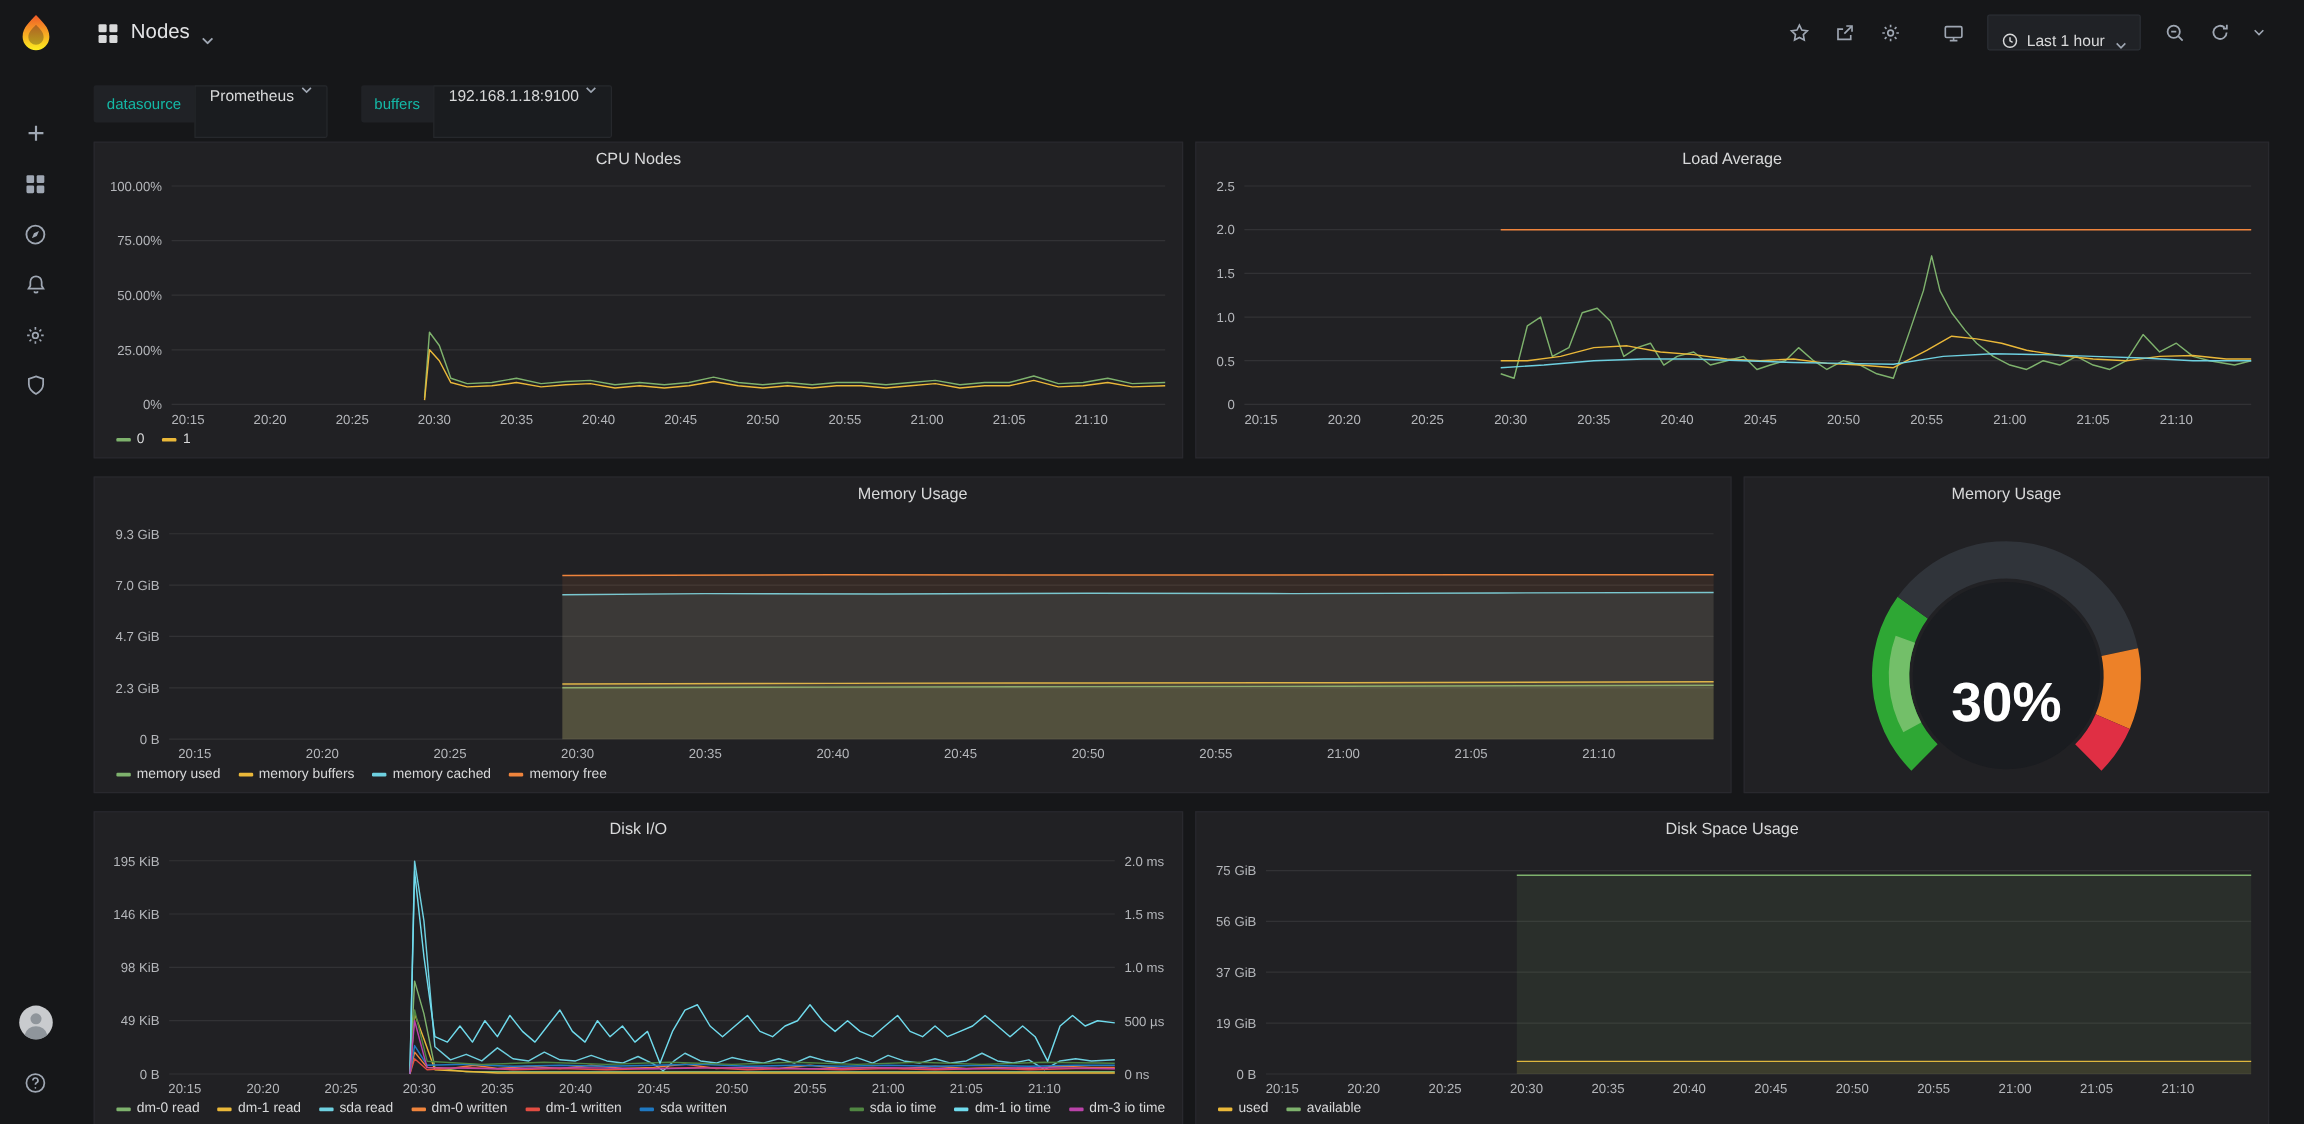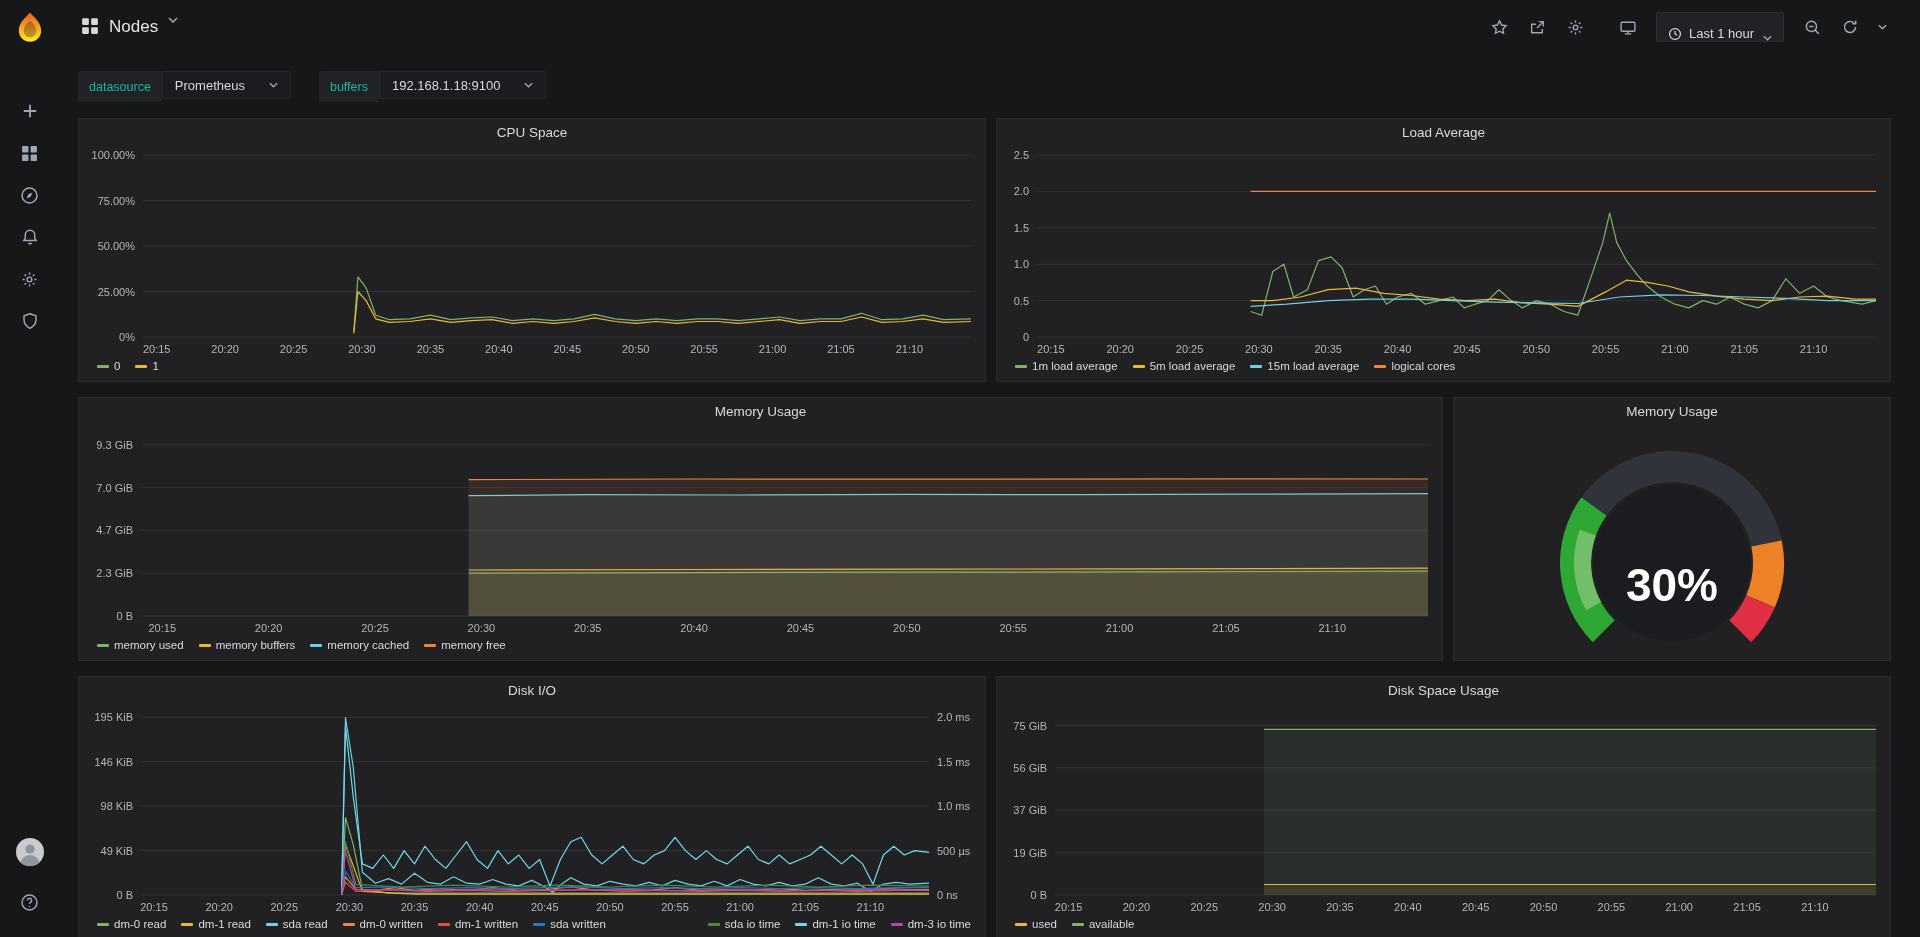--- a/index.html
+++ b/index.html
@@ -6,34 +6,34 @@
   html,body{width:1920px;height:937px;background:#161719;font-family:"Liberation Sans",sans-serif;color:#d8d9da;overflow:hidden;position:relative}
 
   
   .sidebar{position:absolute;left:0;top:0;width:59px;height:937px;display:flex;flex-direction:column;align-items:center;padding-top:8px;z-index:20}
   .logo-btn{width:40px;height:40px;display:flex;align-items:center;justify-content:center;cursor:pointer;margin-bottom:42px}
   .side-icon{width:44px;height:42px;display:flex;align-items:center;justify-content:center;color:#9fa7b3;cursor:pointer;border-radius:4px}
   .sidebar-bottom{position:absolute;bottom:14px;left:0;width:59px;display:flex;flex-direction:column;align-items:center;gap:8px}
 
   
   .topnav{position:absolute;left:59px;top:0;width:1861px;height:54px;display:flex;align-items:center;padding:0 30px 0 22px}
-  .nav-title{display:flex;align-items:flex-start;gap:10px;color:#d8d9da}
+  .nav-title{display:flex;align-items:flex-end;gap:10px;color:#d8d9da}
   .nav-title .grid-ic{color:#d8d9da;display:flex}
   .nav-title .title{font-size:17px;font-weight:500;color:#e3e4e6;cursor:pointer}
   .chev{display:flex;color:#9fa7b3}
   .nav-right{margin-left:auto;display:flex;align-items:center;gap:10px}
   .nav-btn{display:flex;align-items:center;justify-content:center;width:28px;height:28px;color:#9fa7b3;cursor:pointer}
   .time-btn{display:flex;align-items:flex-end;gap:7px;height:30px;padding:0 11px;background:#202226;border:1px solid #2c3036;border-radius:2px;color:#d8d9da;font-size:13px;cursor:pointer;margin:0 4px}
   .time-btn .chev{margin-left:2px}
 
   
   .vars{position:absolute;left:78px;top:71px;display:flex;gap:28px;align-items:center;z-index:5}
   .var{display:flex;align-items:stretch}
   .var-label{display:flex;align-items:center;padding:0 11px;height:31px;background:#202226;color:#14b8a6;font-size:12.5px;font-weight:500;border-radius:2px 0 0 2px}
-  .var-value{display:flex;align-items:center;gap:24px;padding:0 12px;height:28px;background:#1a1c1f;border:1px solid #26282c;color:#d8d9da;font-size:13px;cursor:pointer;border-radius:0 2px 2px 0}
+  .var-value{display:flex;align-items:flex-start;gap:6px;padding:0 12px;height:44px;background:#1a1c1f;border:1px solid #26282c;color:#d8d9da;font-size:13px;cursor:pointer;border-radius:0 2px 2px 0}
 
   
   .panel{position:absolute;background:#212124;border:1px solid #29292e;display:flex;flex-direction:column;overflow:hidden}
   .panel-title{flex:0 0 28px;line-height:28px;text-align:center;font-size:13.5px;font-weight:500;color:#d8d9da;cursor:pointer;white-space:nowrap}
   .chart-body{flex:1 1 auto;position:relative;overflow:hidden}
   .legend{flex:0 0 24px;display:flex;align-items:center;padding:0 14px 6px 18px;gap:15px;font-size:11.5px;color:#d8d9da;overflow:hidden;white-space:nowrap}
   .legend-item{display:flex;align-items:center;gap:5px;cursor:pointer}
   .legend-swatch{width:12px;height:3px;border-radius:1px;display:inline-block;flex:0 0 auto}
 
   #p-cpu{left:78px;top:118px;width:908px;height:264px}
@@ -208,21 +208,21 @@
       <span class="chev">
         <svg width="9" height="6" viewBox="0 0 10 6" fill="none" stroke="currentColor" stroke-width="1.5">
             <path d="M1 1l4 4 4-4"></path>
           </svg>
       </span>
     </span>
   </div>
 </div>
 
 <section class="panel" id="p-cpu">
-  <div class="panel-title">CPU Space</div>
+  <div class="panel-title">CPU Nodes</div>
   <div class="chart-body">
       <svg width="906" height="210">
         <line x1="64" y1="190" x2="892" y2="190" stroke="rgba(255,255,255,0.08)" stroke-width="1"></line>
         <text x="56" y="194" fill="#b4b6ba" font-size="11" text-anchor="end" font-family="&quot;Liberation Sans&quot;,sans-serif">0%</text>
         <line x1="64" y1="144.5" x2="892" y2="144.5" stroke="rgba(255,255,255,0.08)" stroke-width="1"></line>
         <text x="56" y="148.5" fill="#b4b6ba" font-size="11" text-anchor="end" font-family="&quot;Liberation Sans&quot;,sans-serif">25.00%</text>
         <line x1="64" y1="99" x2="892" y2="99" stroke="rgba(255,255,255,0.08)" stroke-width="1"></line>
         <text x="56" y="103" fill="#b4b6ba" font-size="11" text-anchor="end" font-family="&quot;Liberation Sans&quot;,sans-serif">50.00%</text>
         <line x1="64" y1="53.5" x2="892" y2="53.5" stroke="rgba(255,255,255,0.08)" stroke-width="1"></line>
         <text x="56" y="57.5" fill="#b4b6ba" font-size="11" text-anchor="end" font-family="&quot;Liberation Sans&quot;,sans-serif">75.00%</text>
@@ -282,38 +282,20 @@
         <text x="539.2396694214876" y="206" fill="#b4b6ba" font-size="11" text-anchor="middle" font-family="&quot;Liberation Sans&quot;,sans-serif">20:50</text>
         <text x="608.5785123966942" y="206" fill="#b4b6ba" font-size="11" text-anchor="middle" font-family="&quot;Liberation Sans&quot;,sans-serif">20:55</text>
         <text x="677.9173553719008" y="206" fill="#b4b6ba" font-size="11" text-anchor="middle" font-family="&quot;Liberation Sans&quot;,sans-serif">21:00</text>
         <text x="747.2561983471074" y="206" fill="#b4b6ba" font-size="11" text-anchor="middle" font-family="&quot;Liberation Sans&quot;,sans-serif">21:05</text>
         <text x="816.595041322314" y="206" fill="#b4b6ba" font-size="11" text-anchor="middle" font-family="&quot;Liberation Sans&quot;,sans-serif">21:10</text>
         <path d="M253.6 164.5 L264.7 168.2 L275.8 124.5 L286.8 117.2 L296.6 150.0 L310.4 142.7 L321.5 113.6 L334.0 109.9 L345.1 120.8 L356.2 150.0 L367.3 142.7 L378.4 139.0 L389.5 157.2 L400.6 150.0 L414.4 146.3 L428.3 157.2 L442.2 153.6 L456.0 150.0 L467.1 160.9 L478.2 157.2 L490.7 153.6 L501.8 142.7 L514.3 153.6 L525.4 160.9 L539.2 153.6 L553.1 157.2 L567.0 164.5 L580.8 168.2 L594.7 128.1 L605.8 95.4 L612.7 66.2 L619.7 95.4 L629.4 113.6 L640.5 128.1 L650.2 139.0 L664.0 150.0 L677.9 157.2 L691.8 160.9 L705.7 153.6 L719.5 157.2 L733.4 150.0 L747.3 157.2 L761.1 160.9 L775.0 153.6 L788.9 131.8 L802.7 146.3 L816.6 139.0 L830.5 150.0 L844.3 153.6 L865.1 157.2 L879.0 153.6 " fill="none" stroke="#7EB26D" stroke-width="1.2" stroke-linejoin="round"></path>
         <path d="M253.6 153.6 L275.8 153.6 L303.5 150.0 L331.2 142.7 L359.0 141.2 L386.7 146.3 L414.4 148.5 L442.2 152.1 L469.9 153.6 L497.6 152.1 L525.4 155.8 L553.1 157.2 L580.8 159.4 L608.6 144.9 L629.4 133.2 L650.2 135.4 L671.0 139.0 L691.8 144.9 L719.5 149.2 L747.3 152.1 L775.0 153.6 L802.7 150.0 L830.5 149.2 L858.2 152.1 L879.0 152.1 " fill="none" stroke="#EAB839" stroke-width="1.2" stroke-linejoin="round"></path>
         <path d="M253.6 159.4 L289.6 157.2 L331.2 153.6 L372.8 152.1 L414.4 152.1 L456.0 153.6 L497.6 155.1 L539.2 155.8 L580.8 156.5 L622.4 150.0 L664.0 147.8 L705.7 148.5 L747.3 150.0 L788.9 151.4 L830.5 153.6 L879.0 153.6 " fill="none" stroke="#6ED0E0" stroke-width="1.2" stroke-linejoin="round"></path>
         <path d="M253.6 44.4 L879.0 44.4 " fill="none" stroke="#EF843C" stroke-width="1.2" stroke-linejoin="round"></path>
       </svg>
-    </div>
-  <div class="legend">
-      <div class="legend-item">
-        <span class="legend-swatch" style="background: rgb(126, 178, 109);"></span>
-        <span>1m load average</span>
-      </div>
-      <div class="legend-item">
-        <span class="legend-swatch" style="background: rgb(234, 184, 57);"></span>
-        <span>5m load average</span>
-      </div>
-      <div class="legend-item">
-        <span class="legend-swatch" style="background: rgb(110, 208, 224);"></span>
-        <span>15m load average</span>
-      </div>
-      <div class="legend-item">
-        <span class="legend-swatch" style="background: rgb(239, 132, 60);"></span>
-        <span>logical cores</span>
-      </div>
     </div>
 </section>
 
 <section class="panel" id="p-mem">
   <div class="panel-title">Memory Usage</div>
   <div class="chart-body">
       <svg width="1363" height="210">
         <line x1="62" y1="190" x2="1349" y2="190" stroke="rgba(255,255,255,0.08)" stroke-width="1"></line>
         <text x="54" y="194" fill="#b4b6ba" font-size="11" text-anchor="end" font-family="&quot;Liberation Sans&quot;,sans-serif">0 B</text>
         <line x1="62" y1="147.20242424242426" x2="1349" y2="147.20242424242426" stroke="rgba(255,255,255,0.08)" stroke-width="1"></line>

